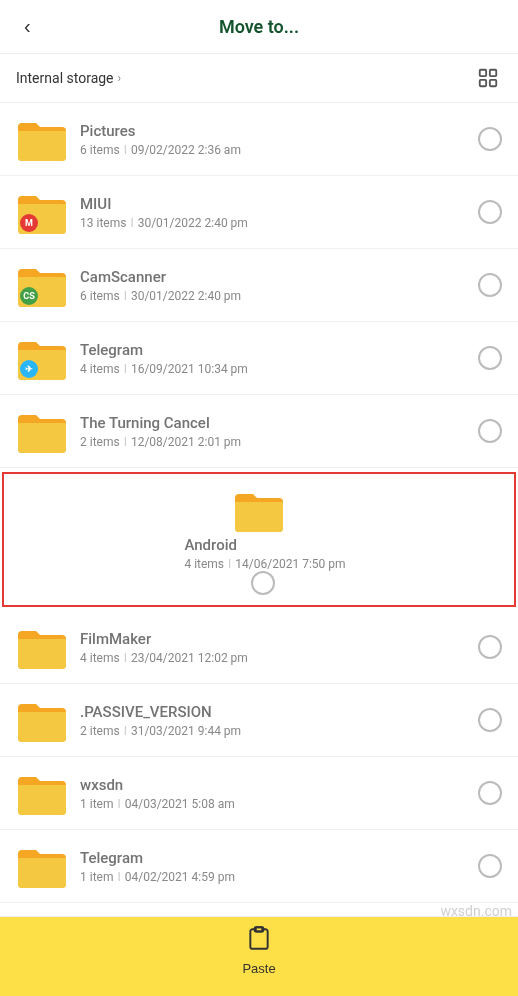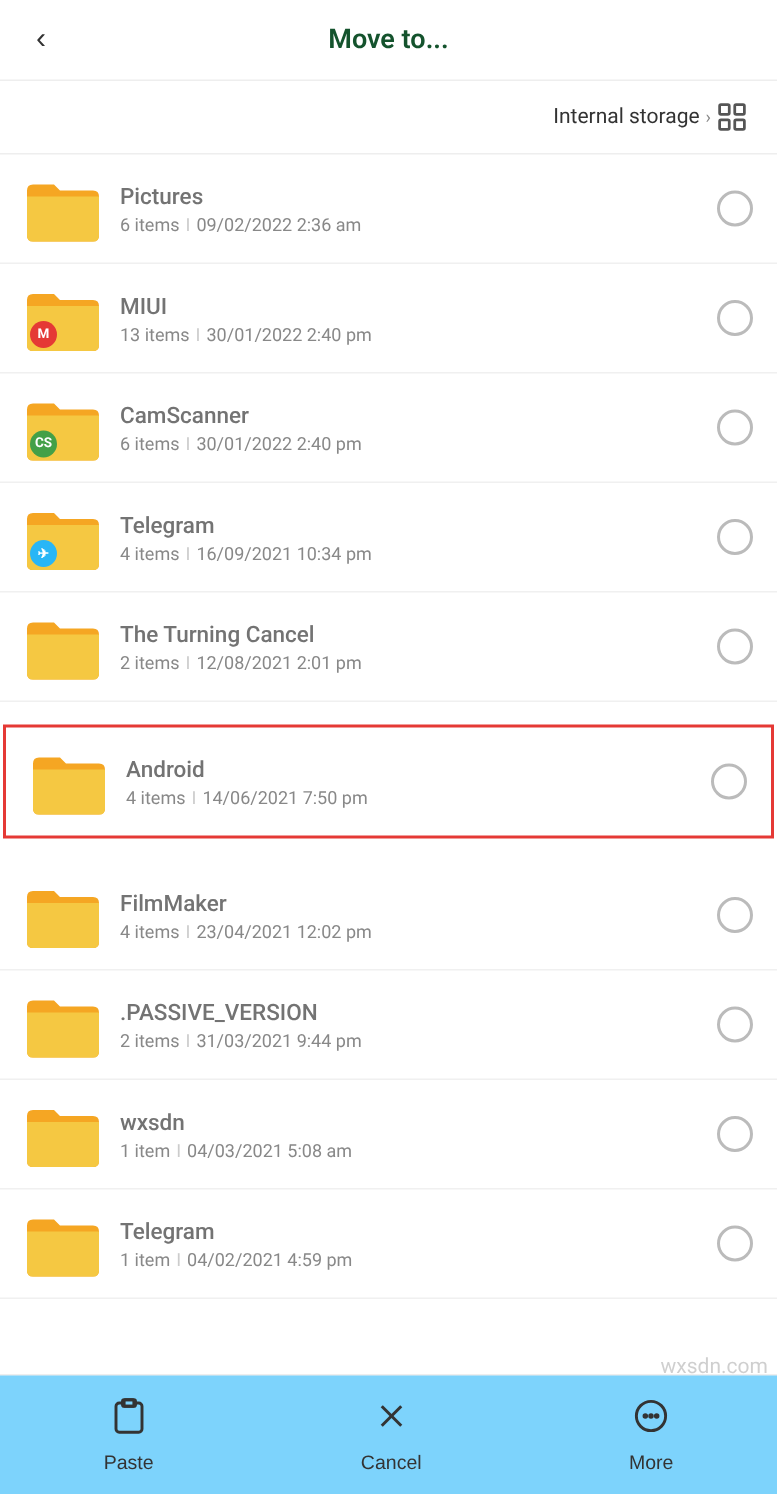--- a/index.html
+++ b/index.html
@@ -35,21 +35,21 @@
     .header-title {
       font-size: 18px;
       font-weight: 600;
       color: #14532d;
     }
 
     
     .breadcrumb {
       display: flex;
       align-items: center;
-      justify-content: flex-end;
+      justify-content: space-between;
       padding: 10px 16px;
       border-bottom: 1px solid #eee;
     }
     .breadcrumb-path {
       display: flex;
       align-items: center;
       font-size: 14px;
       color: #333;
     }
     .breadcrumb-chevron {
@@ -78,21 +78,22 @@
     .file-item {
       display: flex;
       align-items: center;
       padding: 10px 16px;
       border-bottom: 1px solid #f0f0f0;
       cursor: pointer;
       position: relative;
     }
     .file-item.highlighted {
       border: 2px solid #e53935;
-      margin: 15px 2px;
+      margin: 4px 2px;
+      flex-direction: column;
     }
     .folder-icon {
       width: 52px;
       height: 52px;
       flex-shrink: 0;
       position: relative;
     }
     .folder-icon svg {
       width: 52px;
       height: 52px;
@@ -154,21 +155,22 @@
     .bottom-bar {
       position: absolute;
       bottom: 0;
       left: 0;
       width: 100%;
       height: 80px;
       border-top: 1px solid #eee;
       display: flex;
       align-items: center;
       justify-content: space-around;
-      background: #7dd3fc;
+      background: #fde047;
+      flex-direction: column;
     }
     .bottom-action {
       display: flex;
       flex-direction: column;
       align-items: center;
       gap: 4px;
       cursor: pointer;
       padding: 8px 20px;
       background: none;
       border: none;

